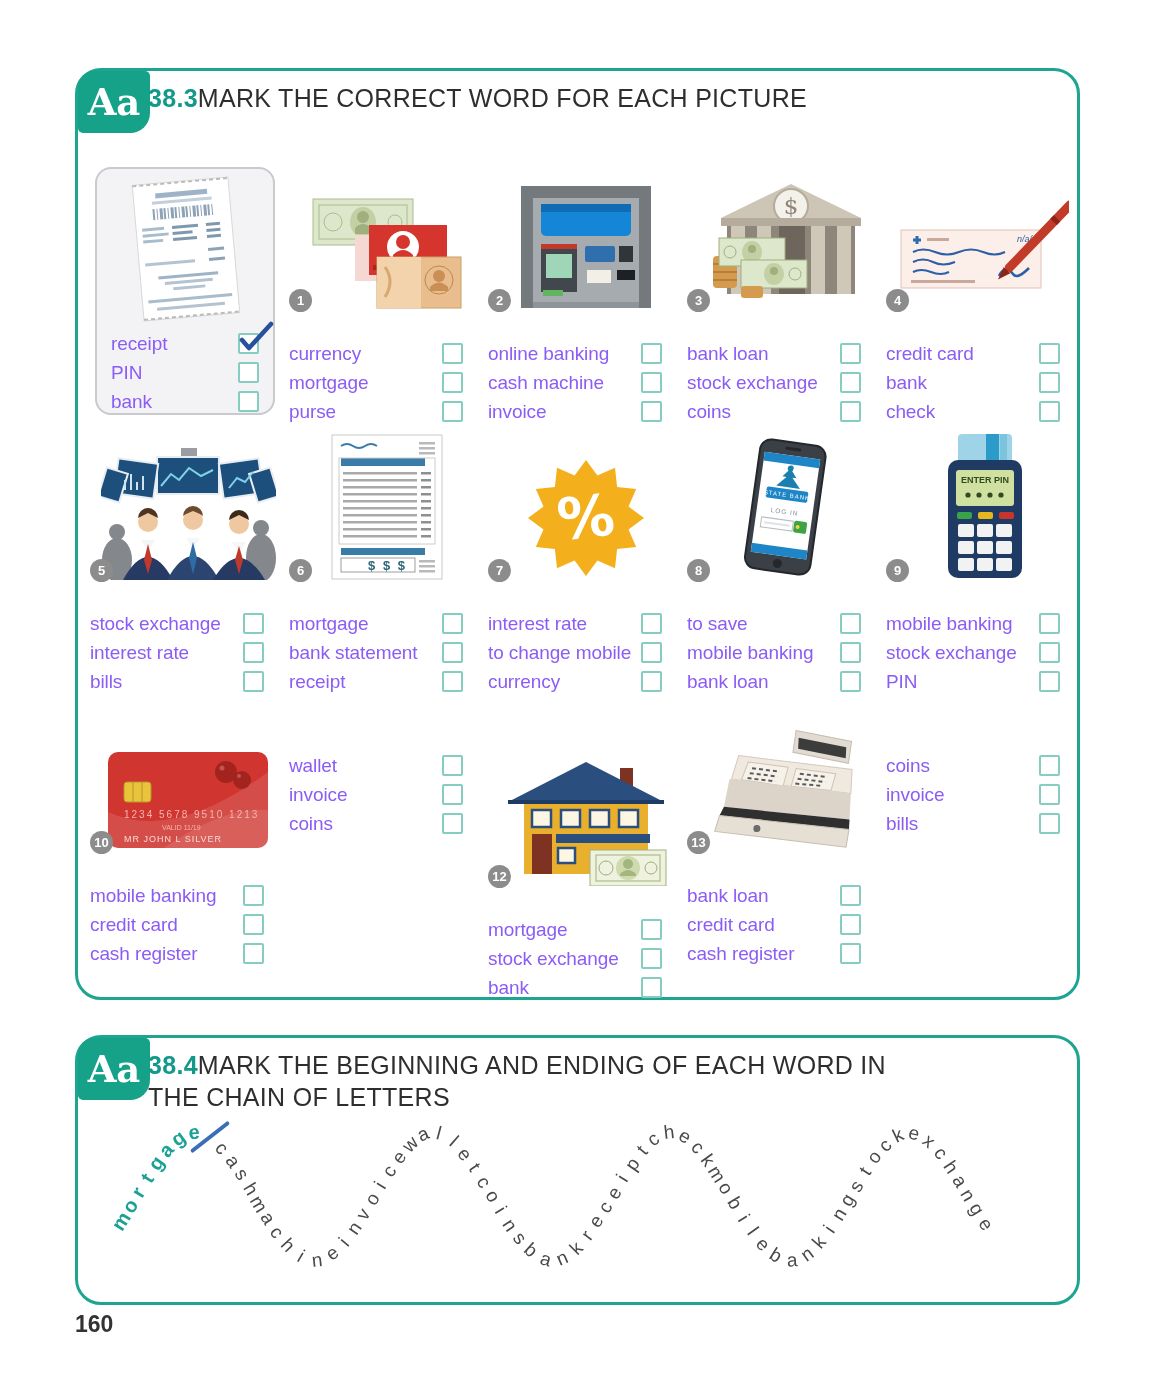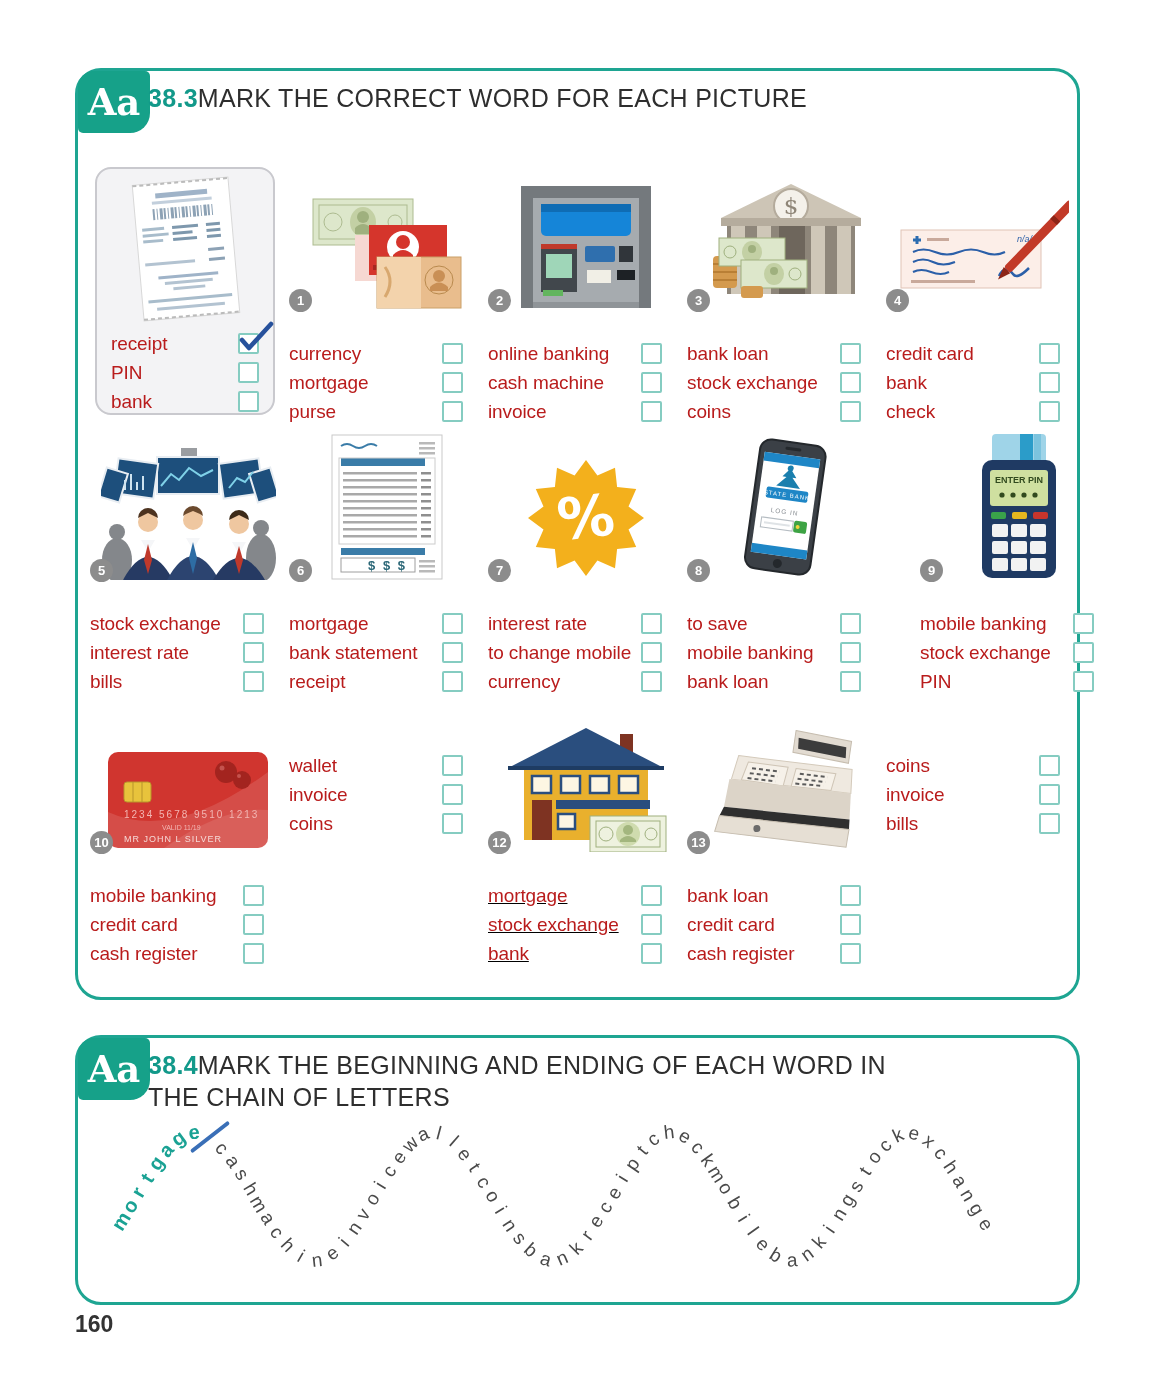--- a/index.html
+++ b/index.html
@@ -8,21 +8,21 @@
   .page{position:relative;width:1152px;height:1377px;background:#ffffff;overflow:hidden}
   .ex-box{position:absolute;border:3px solid #1ea592;border-radius:26px;background:#fff}
   .aa-badge{position:absolute;background:#16a189;color:#fff;font-family:"DejaVu Serif",serif;font-weight:bold;font-size:37px;display:flex;align-items:center;justify-content:center;border-radius:16px 5px 20px 5px;z-index:3}
   .ex-header{position:absolute;font-size:25px;color:#2e2e2e;letter-spacing:.3px;line-height:32px;font-weight:500;z-index:3}
   .ex-num{color:#12998a;font-weight:700;}
   .example-cell{position:absolute;background:#f3f3f5;border:2px solid #c9c9ce;border-radius:16px;z-index:2}
   .example-img{display:flex;justify-content:center;margin-top:6px;height:146px}
   .example-options{margin:8px 14px 0}
   .options{margin-top:25px;width:174px}
   .option-row{display:flex;justify-content:space-between;align-items:center;height:29px}
-  .option-label{font-size:19px;color:#b91c1c;white-space:nowrap;letter-spacing:-.1px}
+  .option-label{font-size:19px;color:#8b5cf6;white-space:nowrap;letter-spacing:-.1px}
   .checkbox{width:21px;height:21px;border:2px solid #85ccc1;background:#fff;border-radius:2px;position:relative;flex:none}
   .check-mark{position:absolute;left:-3px;top:-14px;pointer-events:none}
   .item-cell{position:absolute;width:196px;z-index:2}
   .img-area{position:relative;display:flex;align-items:flex-end;justify-content:center;padding-bottom:4px}
   .num-badge{position:absolute;left:0;bottom:2px;width:23px;height:23px;border-radius:50%;background:#8c8c8c;color:#fff;font-size:13px;font-weight:700;display:flex;align-items:center;justify-content:center}
   .chain-layer{position:absolute;left:0;top:0;width:100%;height:100%;z-index:4}
   .chain-letter{position:absolute;font-size:19px;color:#4a4a4a;transform-origin:center;line-height:1}
   .chain-marked{color:#1aa294;font-weight:600;font-size:20px}
   .chain-slash{position:absolute;width:4px;height:48px;background:#3a6fb7;border-radius:2px;transform-origin:center}
   .page-num{position:absolute;font-size:23px;font-weight:700;color:#333}
@@ -430,21 +430,21 @@
           <div class="option-row">
             <span class="option-label">mobile banking</span>
             <span class="checkbox"></span>
           </div>
           <div class="option-row">
             <span class="option-label">bank loan</span>
             <span class="checkbox"></span>
           </div>
         </div>
       </div>
-      <div class="item-cell" style="left: 920px; top: 448px;">
+      <div class="item-cell" style="left: 886px; top: 448px;">
         <div class="img-area" style="height: 136px;">
           <svg width="108" height="146" viewBox="0 0 108 146">
 <rect x="28" y="0" width="54" height="36" rx="4" fill="#9fd4e8"></rect>
             <rect x="56" y="0" width="13" height="36" fill="#2b9cc9"></rect>
             <rect x="70" y="0" width="7" height="36" fill="#7cc3de"></rect>
 <rect x="18" y="26" width="74" height="118" rx="10" fill="#1f3a63"></rect>
 <rect x="26" y="36" width="58" height="36" rx="3" fill="#cfe0a0"></rect>
 <text x="31" y="49" font-size="9" fill="#314a1e" font-weight="bold">ENTER PIN</text>
 <circle cx="38" cy="61" r="2.6" fill="#314a1e"></circle>
             <circle cx="49" cy="61" r="2.6" fill="#314a1e"></circle>
@@ -525,21 +525,21 @@
           <div class="option-row">
             <span class="option-label">invoice</span>
             <span class="checkbox"></span>
           </div>
           <div class="option-row">
             <span class="option-label">coins</span>
             <span class="checkbox"></span>
           </div>
         </div>
       </div>
-      <div class="item-cell" style="left: 488px; top: 726px; text-decoration: underline;">
+      <div class="item-cell" style="left: 488px; top: 760px;">
         <div class="img-area" style="height: 130px;">
           <svg width="172" height="128" viewBox="0 0 172 128">
 <rect x="120" y="10" width="13" height="22" fill="#7e3322"></rect>
 <rect x="24" y="40" width="124" height="76" fill="#e9b02d"></rect>
 <polygon points="8,44 86,4 164,44" fill="#2a4e7e"></polygon>
             <rect x="8" y="42" width="156" height="4" fill="#1e3c63"></rect>
 <g fill="#fdf6e3" stroke="#2a4e7e" stroke-width="2.5">
               <rect x="32" y="52" width="19" height="17"></rect>
               <rect x="61" y="52" width="19" height="17"></rect>
               <rect x="90" y="52" width="19" height="17"></rect>

